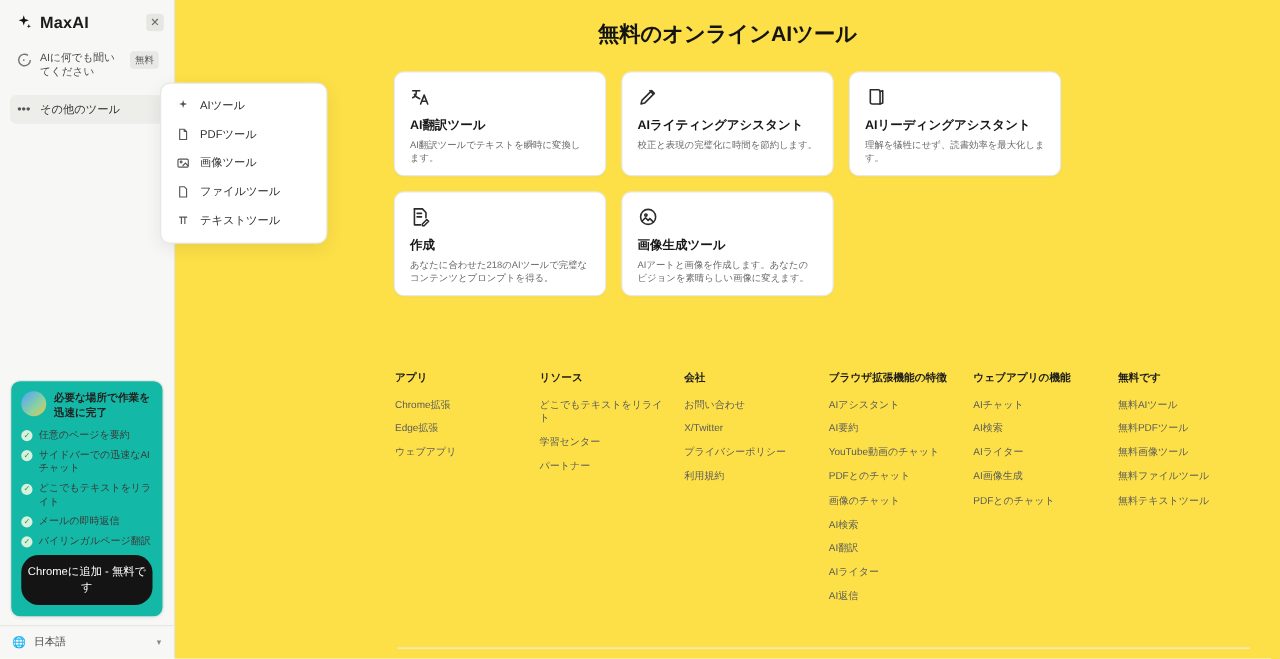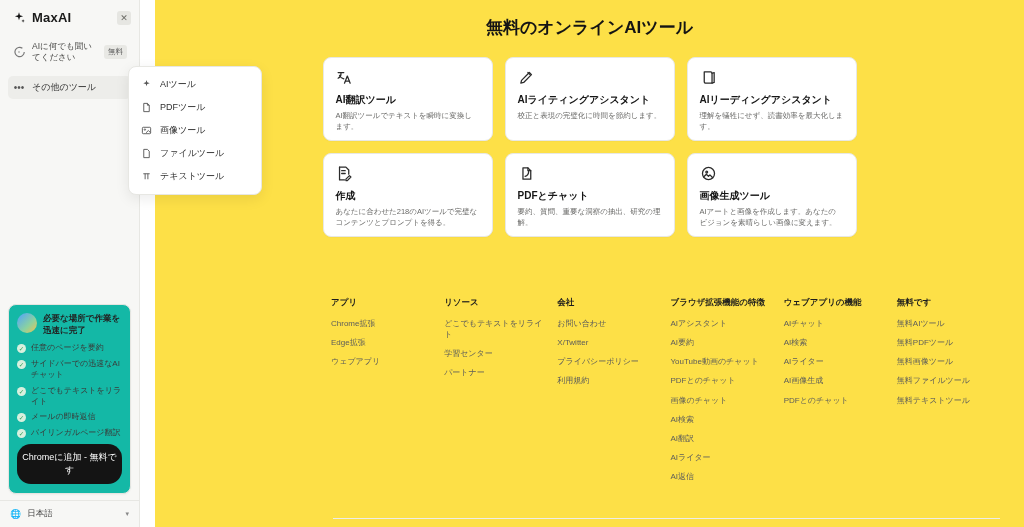--- a/index.html
+++ b/index.html
@@ -2,21 +2,21 @@
 <html><head>
 <meta charset="utf-8">
 <style>
   * { box-sizing: border-box; margin: 0; padding: 0; }
   html, body {
     width: 1024px; height: 527px;
     font-family: "Liberation Sans", sans-serif;
     background: #ffffff;
     overflow: hidden;
   }
-  .app { display: flex; width: 1024px; height: 436px; position: relative; gap: 15px; }
+  .app { display: flex; width: 1024px; height: 436px; position: relative; }
 
   
   .sidebar {
     width: 140px; height: 527px;
     background: #f7f7f5;
     border-right: 1px solid #e7e7e3;
     display: flex; flex-direction: column;
     position: relative;
     flex: 0 0 140px;
   }
@@ -28,21 +28,21 @@
   .brand-logo { width: 14px; height: 14px; position: relative; flex: 0 0 14px; }
   .brand-name { font-size: 13px; font-weight: bold; color: #1a1a1a; letter-spacing: .2px; }
   .brand-close {
     position: absolute; right: 8px; top: 11px;
     width: 14px; height: 14px; border-radius: 3px;
     background: #e6e6e2; color: #6b6b66;
     font-size: 9px; line-height: 14px; text-align: center;
     cursor: pointer;
   }
   .ask-row {
-    display: flex; align-items: center; gap: 6px;
+    display: flex; align-items: flex-start; gap: 6px;
     margin: 4px 8px 2px 8px; padding: 4px 4px 4px 4px;
     border-radius: 5px;
   }
   .ask-icon { width: 14px; height: 14px; flex: 0 0 14px; color: #777; }
   .ask-text { font-size: 8.5px; color: #4a4a48; line-height: 1.35; flex: 1; }
   .ask-badge {
     font-size: 7.5px; color: #555; background: #e8e8e4;
     border-radius: 3px; padding: 2px 4px; white-space: nowrap;
   }
   .other-tools {
@@ -316,31 +316,20 @@
             <path d="M5 3h9l4 4v6"></path>
               <path d="M5 3v18h7"></path>
               <path d="M8 8h5M8 12h5"></path>
               <path d="M14 20l5-5 2 2-5 5h-2z"></path>
           </svg>
         </div>
         <div class="card-title">作成</div>
         <div class="card-desc">あなたに合わせた218のAIツールで完璧なコンテンツとプロンプトを得る。</div>
       </div>
 
-      <div class="card">
-        <div class="card-icon">
-          <svg viewBox="0 0 24 24" width="17" height="17" fill="none" stroke="#2b2b2b" stroke-width="1.8" stroke-linecap="round" stroke-linejoin="round">
-            <path d="M7 4h7l4 4v12H7z"></path>
-              <path d="M14 4v4h4"></path>
-              <path d="M10 16c3-1 5-4 5-7"></path>
-          </svg>
-        </div>
-        <div class="card-title">PDFとチャット</div>
-        <div class="card-desc">要約、質問、重要な洞察の抽出、研究の理解。</div>
-      </div>
 
       <div class="card">
         <div class="card-icon">
           <svg viewBox="0 0 24 24" width="17" height="17" fill="none" stroke="#2b2b2b" stroke-width="1.8" stroke-linecap="round" stroke-linejoin="round">
             <circle cx="12" cy="12" r="8.5"></circle>
               <circle cx="9.5" cy="10" r="1.3"></circle>
               <path d="M5 17l4-4 3 3 2-2 4 4"></path>
           </svg>
         </div>
         <div class="card-title">画像生成ツール</div>

